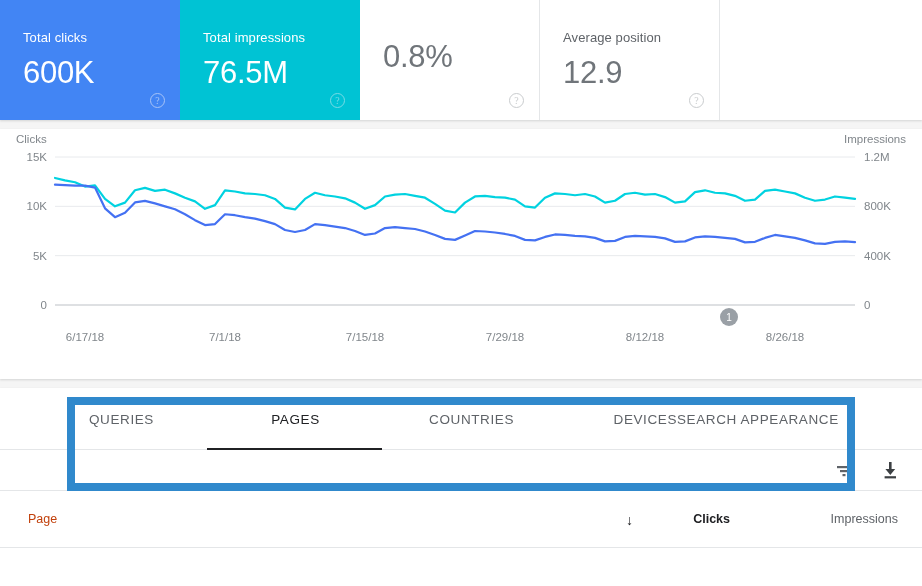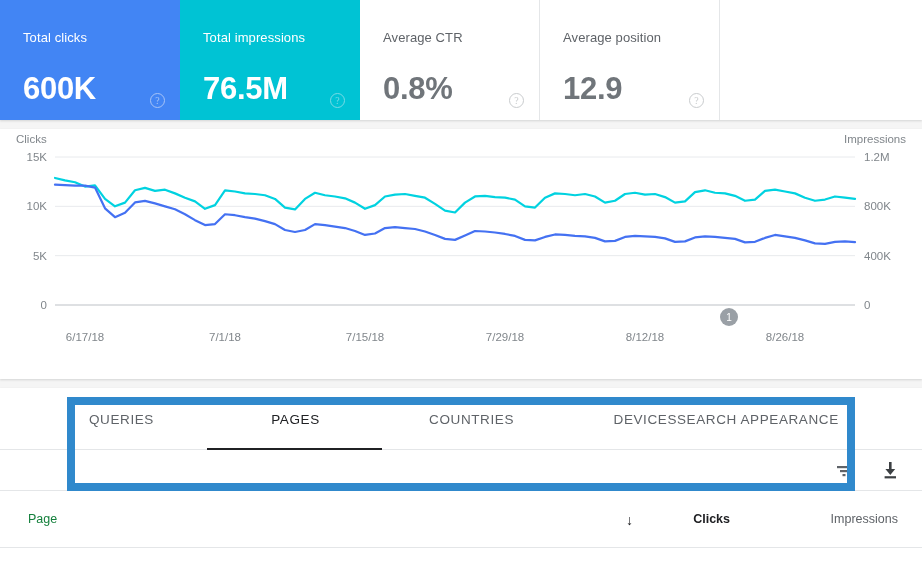--- a/index.html
+++ b/index.html
@@ -53,24 +53,24 @@
     font-size: 13px;
     line-height: 16px;
     color: #5f6368;
     letter-spacing: .1px;
   }
   .active-clicks .metric-label,
   .active-impressions .metric-label {
     color: #ffffff;
   }
   .metric-value {
-    margin-top: 24px;
+    margin-top: 8px;
     font-size: 31px;
     line-height: 38px;
-    font-weight: 700;
+    font-weight: 400;
     color: #70757a;
     letter-spacing: -0.3px;
   }
   .active-clicks .metric-value,
   .active-impressions .metric-value {
     color: #ffffff;
   }
   .help-icon {
     position: absolute;
     right: 15px;
@@ -174,21 +174,21 @@
   .table-header {
     display: flex;
     align-items: center;
     height: 56px;
     border-bottom: 1px solid #e4e6e8;
     font-size: 12.5px;
   }
   .th-page {
     padding-left: 28px;
     flex: 1 1 auto;
-    color: #15803d;
+    color: #c2410c;
   }
   .th-metric {
     width: 132px;
     text-align: right;
     padding-right: 8px;
     color: #5f6368;
     cursor: pointer;
     position: relative;
   }
   .th-metric.sorted {
@@ -229,21 +229,20 @@
     <div class="help-icon">?</div>
   </div>
 
   <div class="metric-card active-impressions">
     <div class="metric-label">Total impressions</div>
     <div class="metric-value">76.5M</div>
     <div class="help-icon">?</div>
   </div>
 
   <div class="metric-card">
-    <div class="metric-label">Average CTR</div>
     <div class="metric-value">0.8%</div>
     <div class="help-icon">?</div>
   </div>
 
   <div class="metric-card">
     <div class="metric-label">Average position</div>
     <div class="metric-value">12.9</div>
     <div class="help-icon">?</div>
   </div>
 

